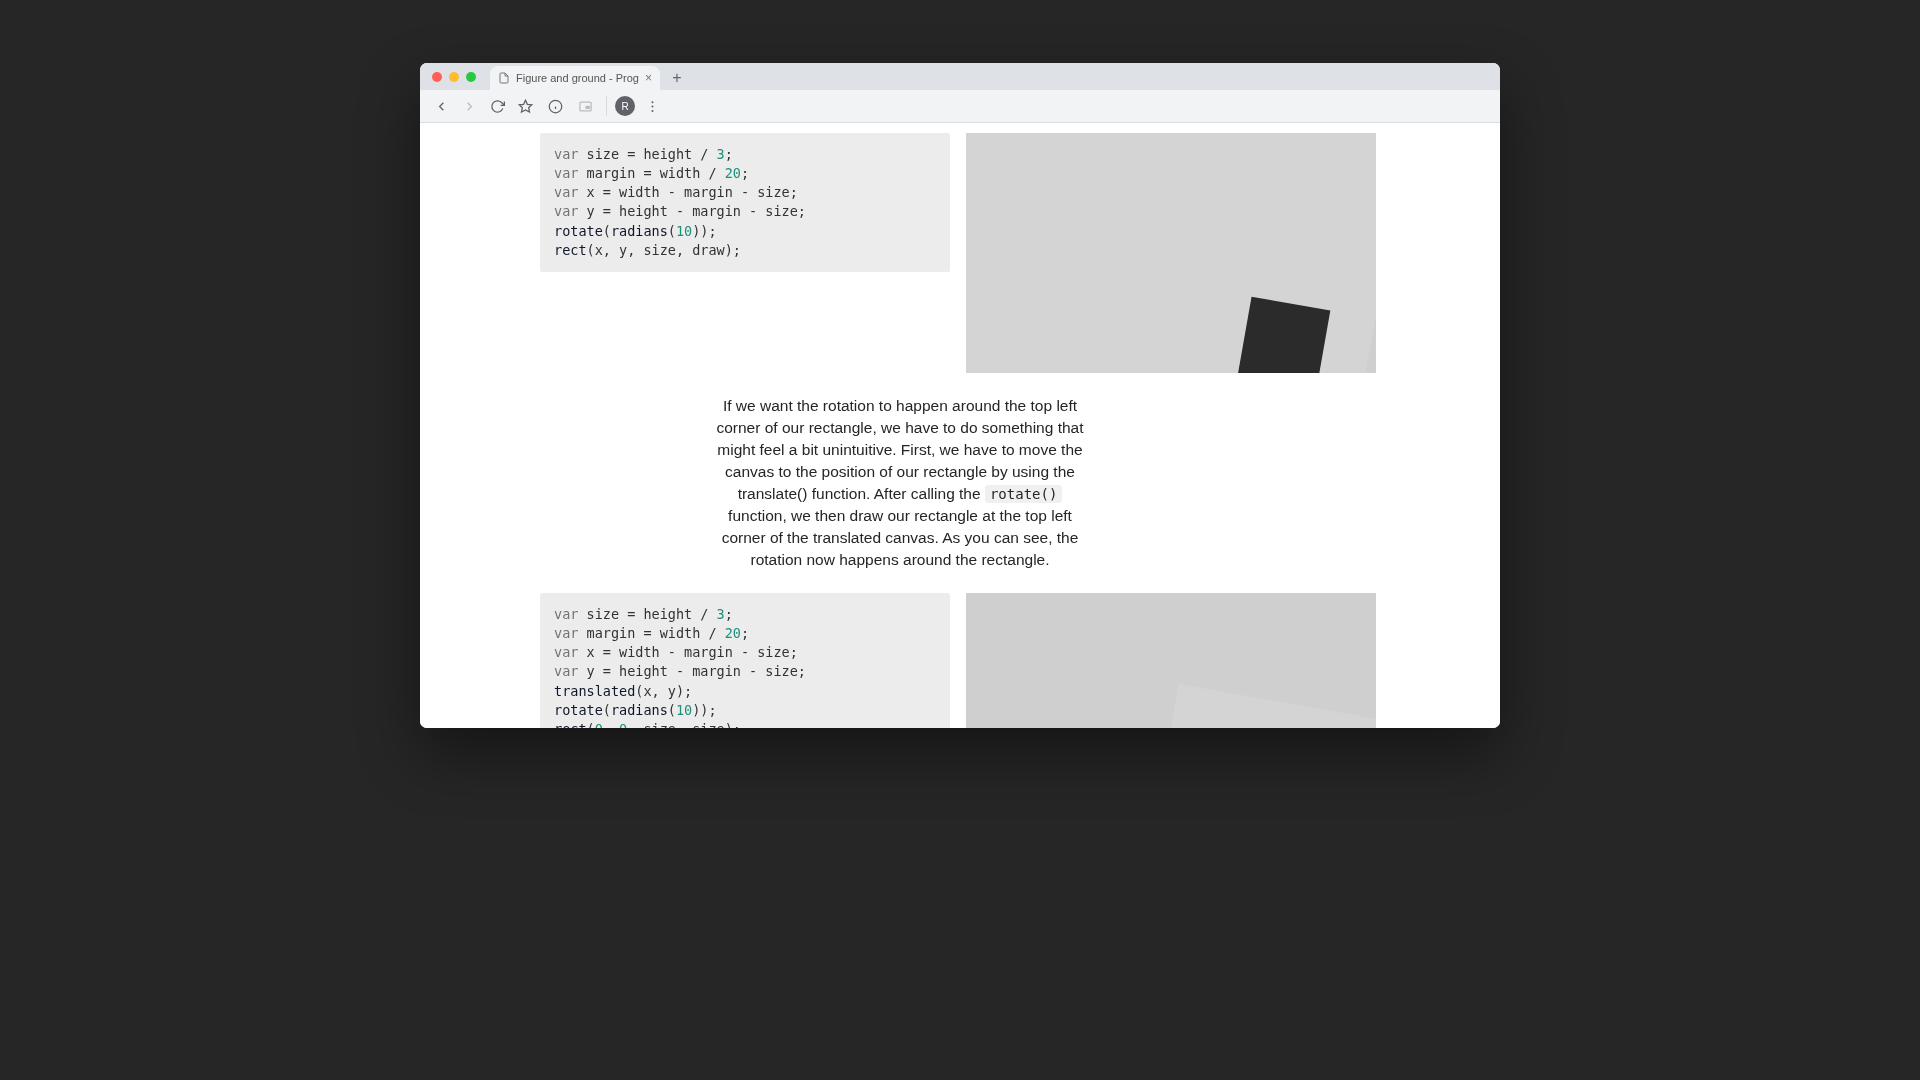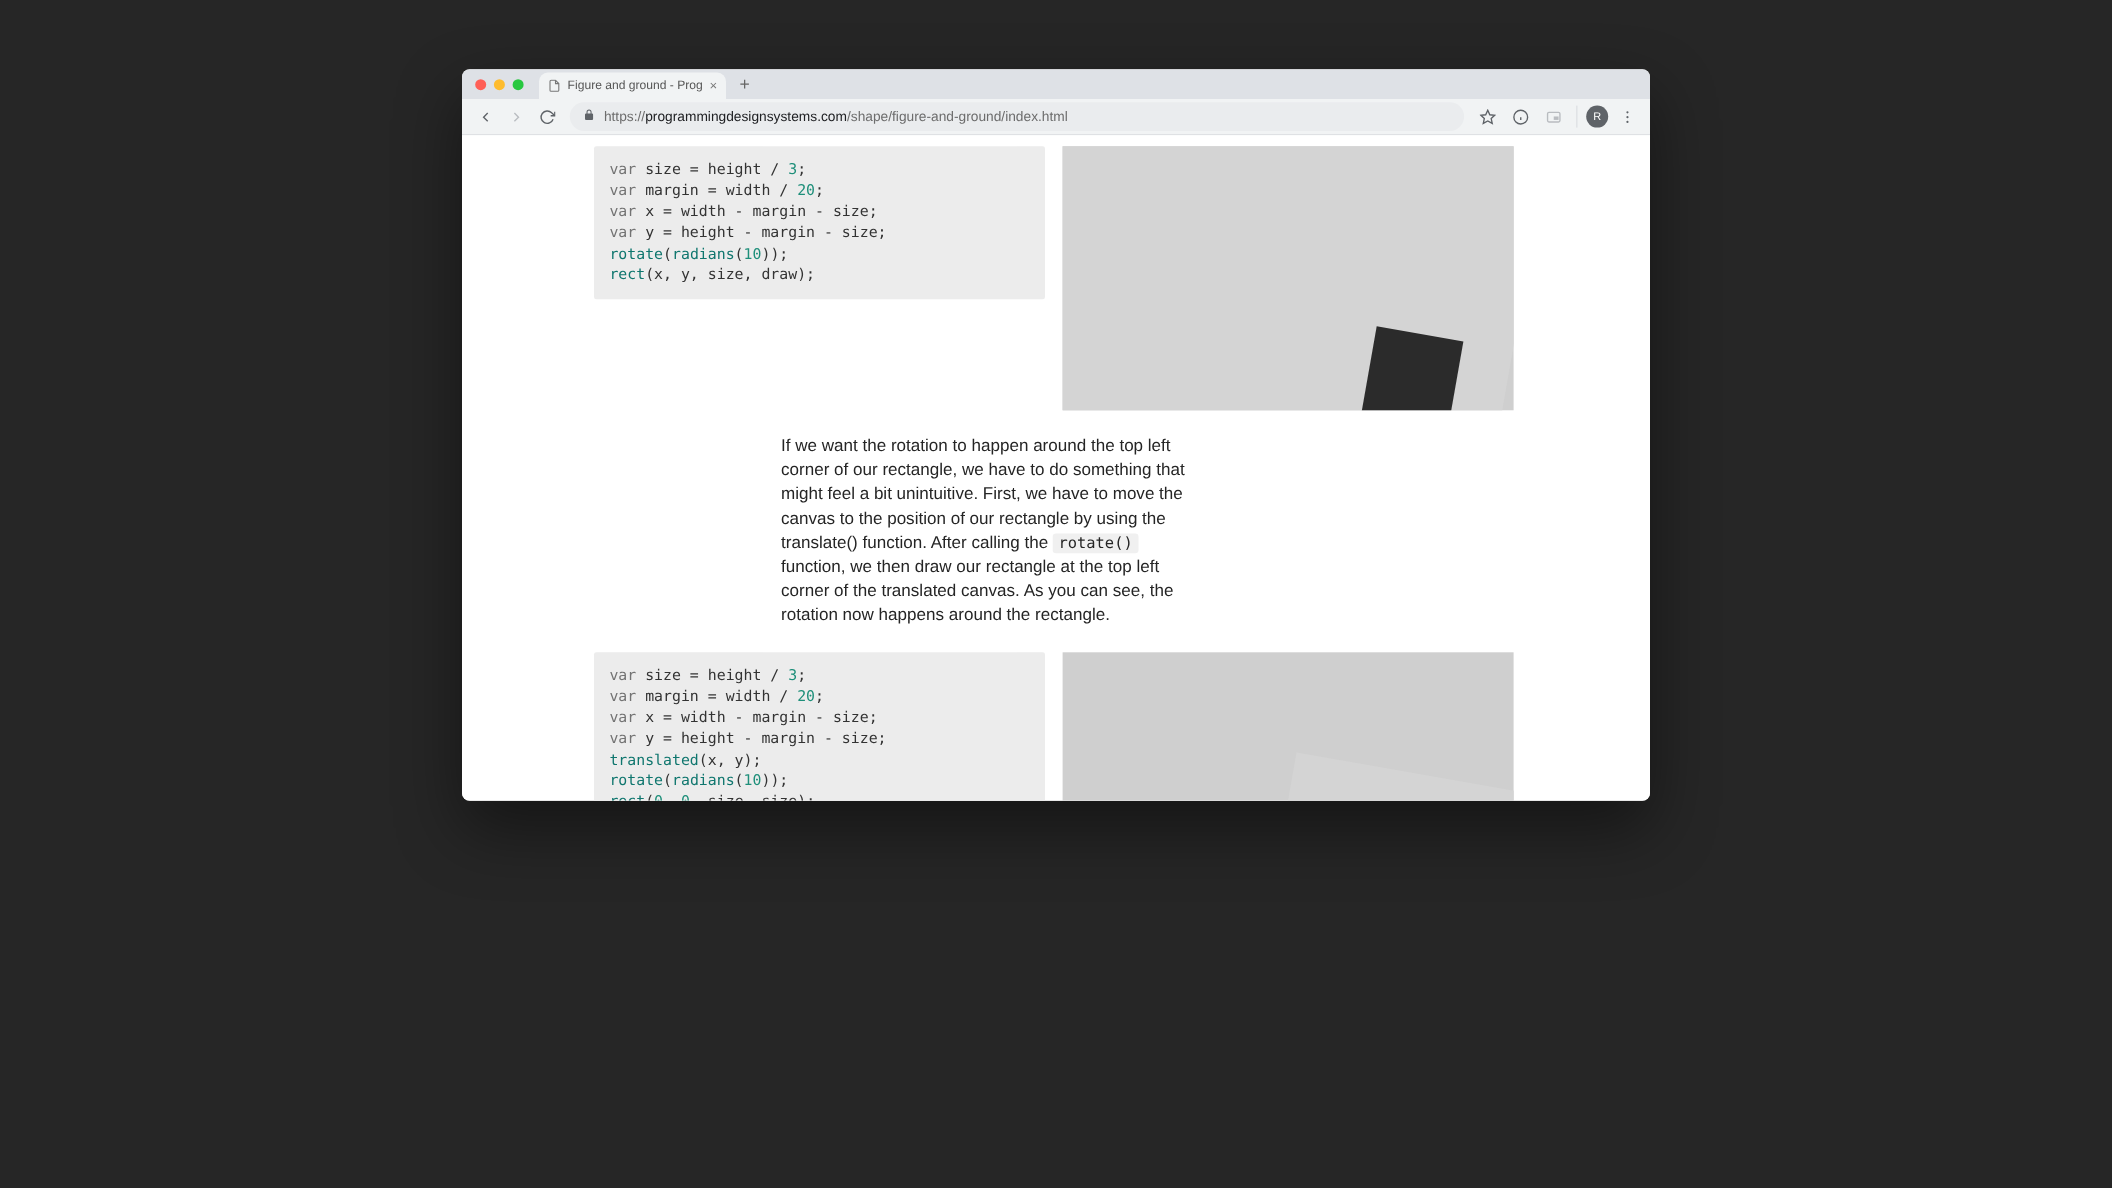--- a/index.html
+++ b/index.html
@@ -138,36 +138,37 @@
     width: 410px;
     padding: 12px 14px;
     font-family: "SFMono-Regular", Menlo, Consolas, monospace;
     font-size: 13.5px;
     line-height: 1.42;
     color:#333;
     white-space: pre;
     border-radius:2px;
   }
   .kw  { color:#737373; }
-  .fn  { color:#0f766e; }
+  .fn  { color:#0f172a; }
   .num { color:#1e8f7a; }
   .figure {
     width: 410px;
     height: 240px;
     background:#cfcfcf;
     position:relative;
     overflow:hidden;
   }
   .prose {
     max-width: 500px;
     margin: 22px auto 22px 290px;
     font-size: 15.5px;
     line-height: 1.42;
     color:#252525;
     padding: 0 120px 0 0;
+    text-align: center;
   }
   .prose code {
     font-family: Menlo, monospace;
     background:#f0f0f0;
     padding: 1px 5px;
     border-radius:3px;
     font-size: 14px;
   }
   
   .fig1 .bigsq {
@@ -230,30 +231,20 @@
     <div class="icon-btn disabled">
       <svg viewBox="0 0 24 24" fill="none" stroke="currentColor" stroke-width="2">
           <polyline points="9 18 15 12 9 6"></polyline>
         </svg>
     </div>
     <div class="icon-btn">
       <svg viewBox="0 0 24 24" fill="none" stroke="currentColor" stroke-width="2">
           <path d="M23 4v6h-6"></path>
           <path d="M20.49 15a9 9 0 1 1-2.12-9.36L23 10"></path>
         </svg>
-    </div>
-    <div class="addr">
-      <span class="lock">
-        <svg width="11" height="11" viewBox="0 0 24 24" fill="#5f6368">
-            <path d="M12 1a5 5 0 0 0-5 5v3H6a2 2 0 0 0-2 2v9a2 2 0 0 0 2 2h12a2 2 0 0 0 2-2v-9a2 2 0 0 0-2-2h-1V6a5 5 0 0 0-5-5zm-3 5a3 3 0 1 1 6 0v3H9V6z"></path>
-          </svg>
-      </span>
-      <span class="url">
-        <span>https://</span><span class="host">programmingdesignsystems.com</span><span>/shape/figure-and-ground/index.html</span>
-      </span>
     </div>
     <div class="right-icons">
       <div class="icon-btn">
         <svg viewBox="0 0 24 24" fill="none" stroke="currentColor" stroke-width="2">
             <polygon points="12 2 15 8.5 22 9.3 17 14 18.5 21 12 17.5 5.5 21 7 14 2 9.3 9 8.5 12 2"></polygon>
           </svg>
       </div>
       <div class="icon-btn">
         <svg viewBox="0 0 24 24" fill="none" stroke="currentColor" stroke-width="2">
             <circle cx="12" cy="12" r="10"></circle>

